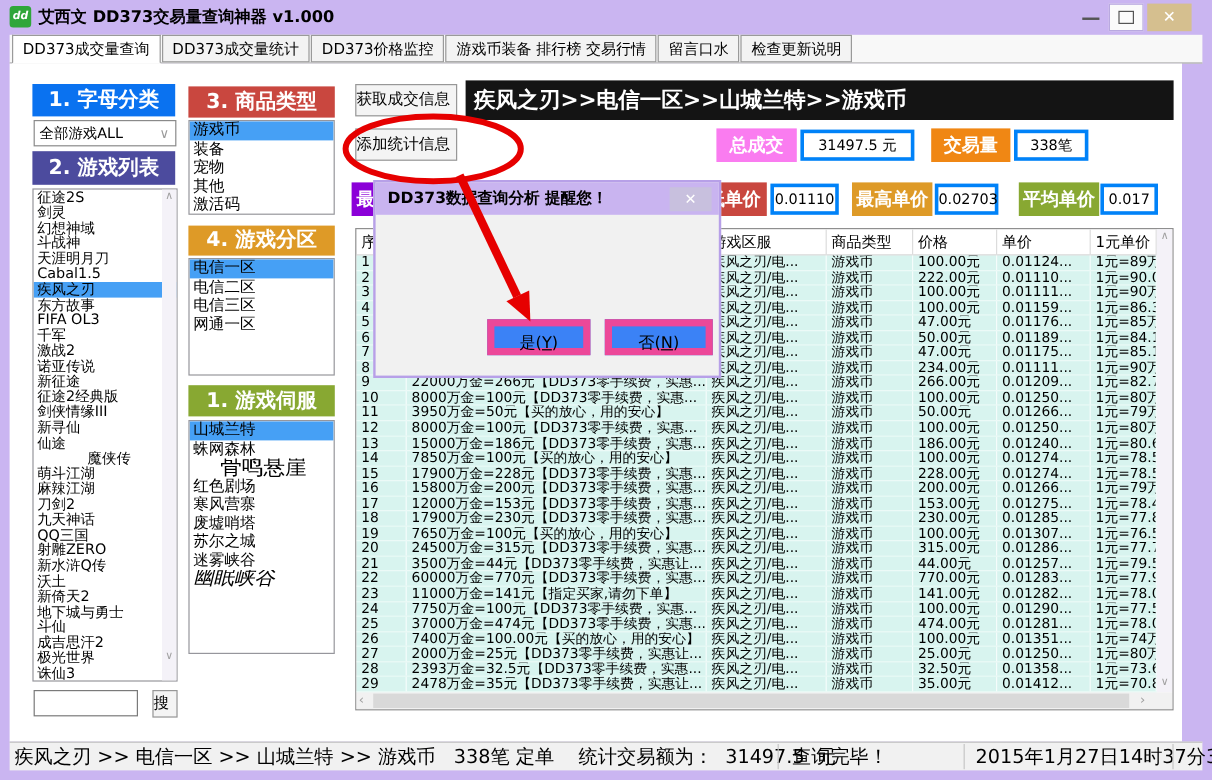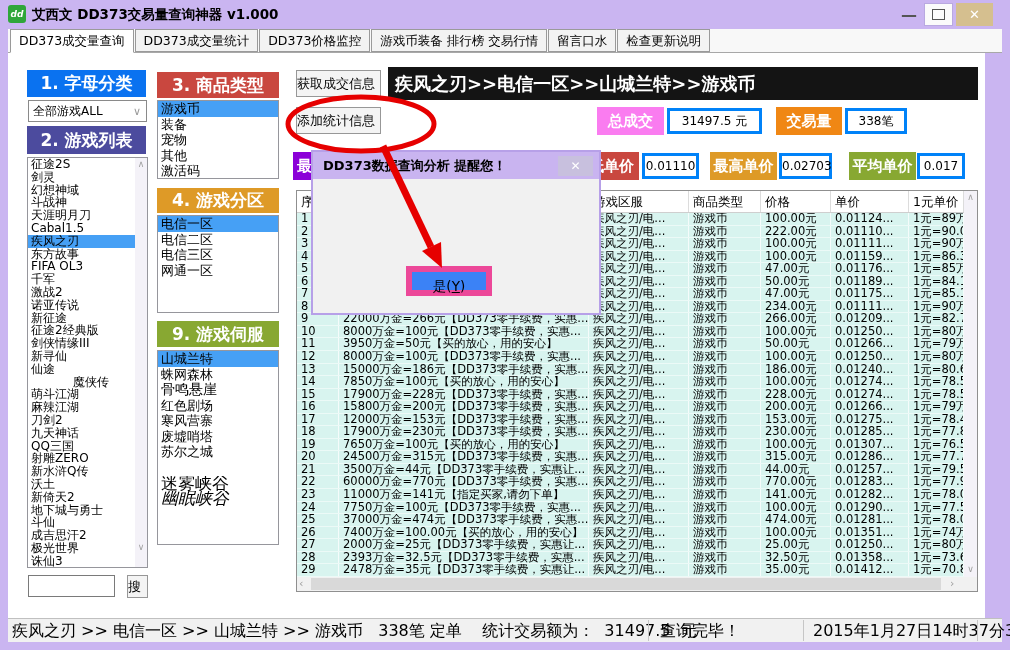--- a/index.html
+++ b/index.html
@@ -128,30 +128,30 @@
   </div>
 
 <div class="abs hdr" style="left: 157px; top: 188px; width: 122px; height: 25px; line-height: 25px; background: rgb(222, 154, 39);">4. 游戏分区</div>
 <div class="abs listbox" style="left:157px;top:215px;width:122px;height:98px">
     <div class="li sel-item" style="height: 15.5px; line-height: 15.5px; font-size: 13px;">电信一区</div>
     <div class="li" style="height: 15.5px; line-height: 15.5px; font-size: 13px;">电信二区</div>
     <div class="li" style="height: 15.5px; line-height: 15.5px; font-size: 13px;">电信三区</div>
     <div class="li" style="height: 15.5px; line-height: 15.5px; font-size: 13px;">网通一区</div>
   </div>
 
-<div class="abs hdr" style="left: 157px; top: 321px; width: 122px; height: 26px; line-height: 26px; background: rgb(136, 168, 50);">9. 游戏伺服</div>
+<div class="abs hdr" style="left: 157px; top: 321px; width: 122px; height: 26px; line-height: 26px; background: rgb(136, 168, 50);">1. 游戏伺服</div>
 <div class="abs listbox" style="left:157px;top:350px;width:122px;height:195px">
     <div class="li sel-item" style="height: 15.5px; line-height: 15.5px; font-size: 13px;">山城兰特</div>
     <div class="li" style="height: 15.5px; line-height: 15.5px; font-size: 13px;">蛛网森林</div>
-    <div class="li" style="height: 15.5px; line-height: 15.5px; font-size: 14px;">骨鸣悬崖</div>
+    <div class="li" style="height: 15.5px; line-height: 15.5px; font-size: 18px; text-align: center;">骨鸣悬崖</div>
     <div class="li" style="height: 15.5px; line-height: 15.5px; font-size: 13px;">红色剧场</div>
     <div class="li" style="height: 15.5px; line-height: 15.5px; font-size: 13px;">寒风营寨</div>
     <div class="li" style="height: 15.5px; line-height: 15.5px; font-size: 13px;">废墟哨塔</div>
     <div class="li" style="height: 15.5px; line-height: 15.5px; font-size: 13px;">苏尔之城</div>
-    <div class="li" style="height: 15.5px; line-height: 15.5px; font-size: 17px; margin-top: 16px;">迷雾峡谷</div>
+    <div class="li" style="height: 15.5px; line-height: 15.5px; font-size: 13px;">迷雾峡谷</div>
     <div class="li" style="height: 15.5px; line-height: 15.5px; font-size: 17px; font-style: italic;">幽眠峡谷</div>
   </div>
 
 <div class="abs btn" style="left:296px;top:70px;width:85px;height:27px;line-height:26px">获取成交信息</div>
 <div class="abs btn" style="left:296px;top:107px;width:85px;height:27px;line-height:26px">添加统计信息</div>
 <div class="abs banner" style="left:388px;top:67px;width:590px;height:33px">疾风之刃&gt;&gt;电信一区&gt;&gt;山城兰特&gt;&gt;游戏币</div>
 
 <div class="abs statlabel" style="left: 597px; top: 107px; width: 67px; height: 28px; background: rgb(250, 124, 240);">总成交</div>
 <div class="abs vbox" style="left:667px;top:108px;width:95px;height:26px">31497.5 元</div>
 <div class="abs statlabel" style="left: 776px; top: 107px; width: 66px; height: 28px; background: rgb(240, 135, 20);">交易量</div>
@@ -208,20 +208,21 @@
     <div class="sarrow abs" style="left:2px;top:1px;font-size:11px">‹</div>
     <div class="abs" style="left:14px;top:1px;width:630px;height:12px;background:#d9d9d9"></div>
     <div class="sarrow abs" style="left:653px;top:1px;font-size:11px">›</div>
   </div>
 </div>
 
 <div class="abs dialog" style="left:311px;top:150px;width:290px;height:165px">
   <div class="dtitle">DD373数据查询分析 提醒您！</div>
   <div class="abs dclose" style="right:6px;top:4px;width:35px;height:20px">✕</div>
   <div class="abs dbtn" style="left:93px;top:114px;width:86px;height:30px"><span>是(</span><u>Y</u><span>)</span></div>
+  <div class="abs dbtn" style="left:191px;top:114px;width:90px;height:30px"><span>否(</span><u>N</u><span>)</span></div>
 </div>
 
 <svg class="abs annot" style="left:0;top:0" width="1010" height="650" viewBox="0 0 1010 650">
   <ellipse cx="361" cy="124" rx="73" ry="27" fill="none" stroke="#e60000" stroke-width="5"></ellipse>
   <line x1="383" y1="146" x2="431" y2="247" stroke="#e60000" stroke-width="7"></line>
   <polygon points="442,268 422,251 441,242" fill="#e60000"></polygon>
 </svg>
 
 <div class="abs statusbar" style="left:8px;top:618px;width:994px;height:24px"></div>
 <div class="abs stext" style="left:12px;top:619px">疾风之刃 &gt;&gt; 电信一区 &gt;&gt; 山城兰特 &gt;&gt; 游戏币   338笔 定单    统计交易额为：  31497.5  元</div>

